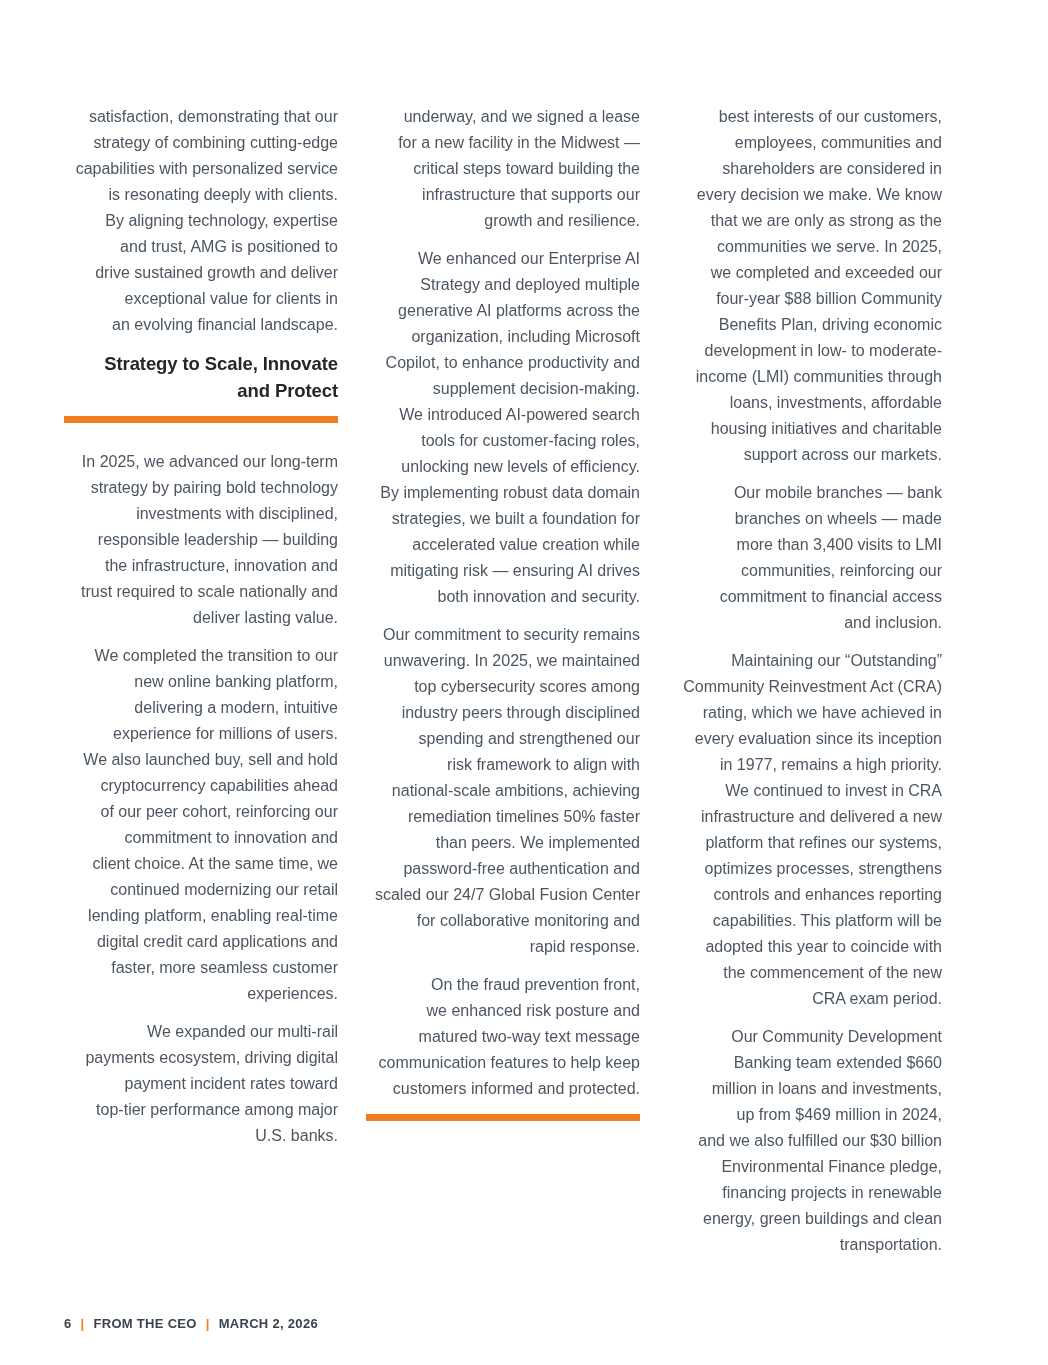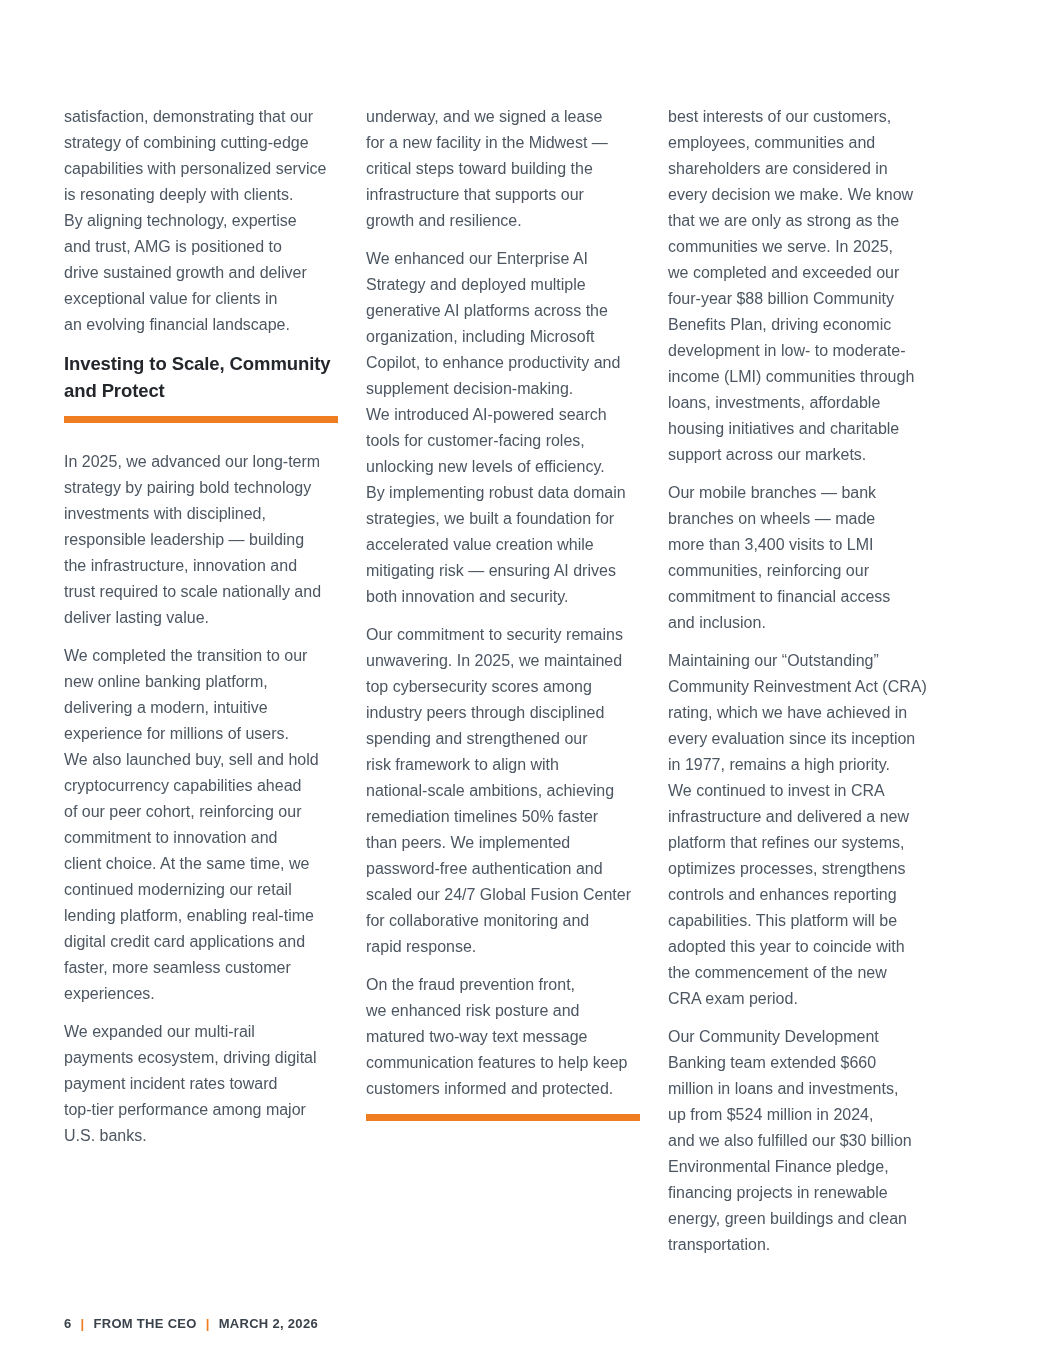--- a/index.html
+++ b/index.html
@@ -9,20 +9,21 @@
     --footer-text:#3A424C;
   }
   html,body{margin:0;padding:0;background:#ffffff;}
   .page{
     position:relative;
     width:1048px;
     height:1365px;
     background:#ffffff;
     overflow:hidden;
     font-family:"Liberation Sans", sans-serif;
+    text-align:right;
   }
   .columns{
     position:absolute;
     left:64px;
     top:104px;
     width:878px;
     display:grid;
     grid-template-columns:1fr 1fr 1fr;
     column-gap:28px;
   }
@@ -75,21 +76,21 @@
     <div class="text-column">
         <p class="body-paragraph">satisfaction, demonstrating that our
 strategy of combining cutting-edge
 capabilities with personalized service
 is resonating deeply with clients.
 By aligning technology, expertise
 and trust, AMG is positioned to
 drive sustained growth and deliver
 exceptional value for clients in
 an evolving financial landscape.</p>
-        <h2 class="section-heading">Investing to Scale, Community
+        <h2 class="section-heading">Strategy to Scale, Innovate
 and Protect</h2>
         <div class="heading-rule"></div>
         <p class="body-paragraph">In 2025, we advanced our long-term
 strategy by pairing bold technology
 investments with disciplined,
 responsible leadership — building
 the infrastructure, innovation and
 trust required to scale nationally and
 deliver lasting value.</p>
         <p class="body-paragraph">We completed the transition to our
@@ -183,21 +184,21 @@
 platform that refines our systems,
 optimizes processes, strengthens
 controls and enhances reporting
 capabilities. This platform will be
 adopted this year to coincide with
 the commencement of the new
 CRA exam period.</p>
         <p class="body-paragraph">Our Community Development
 Banking team extended $660
 million in loans and investments,
-up from $524 million in 2024,
+up from $469 million in 2024,
 and we also fulfilled our $30 billion
 Environmental Finance pledge,
 financing projects in renewable
 energy, green buildings and clean
 transportation.</p>
       </div>
   </div>
 
   <div class="page-footer">
     <span>6</span>

